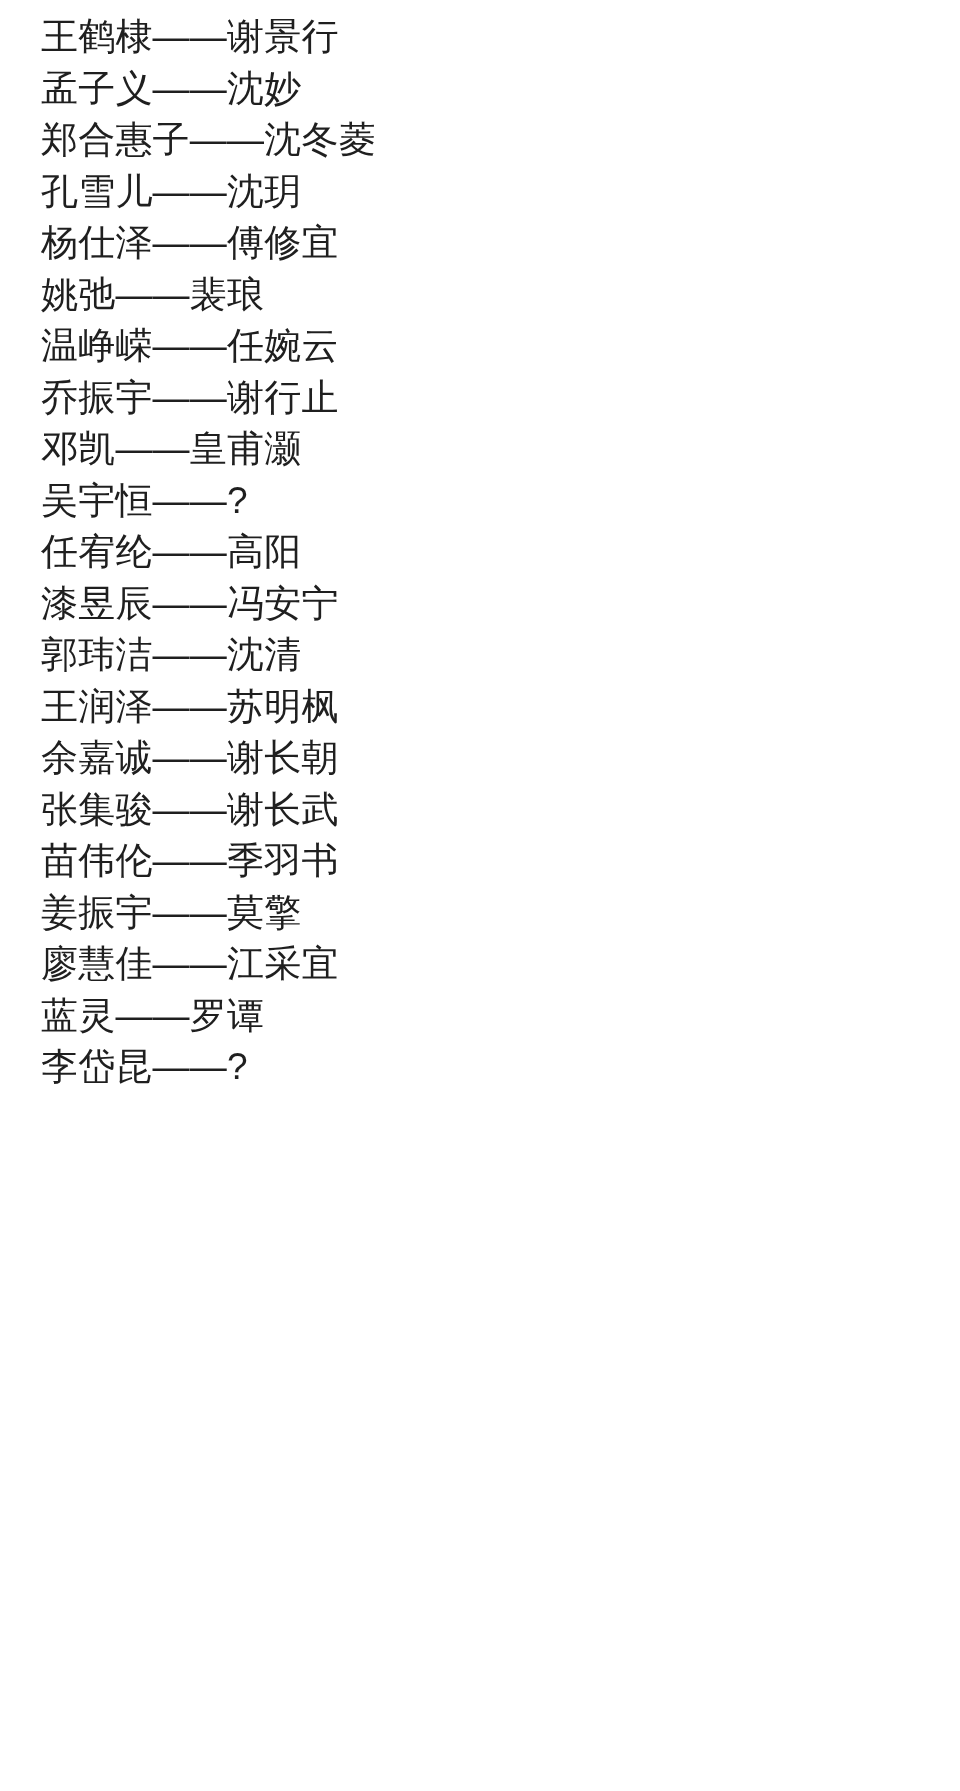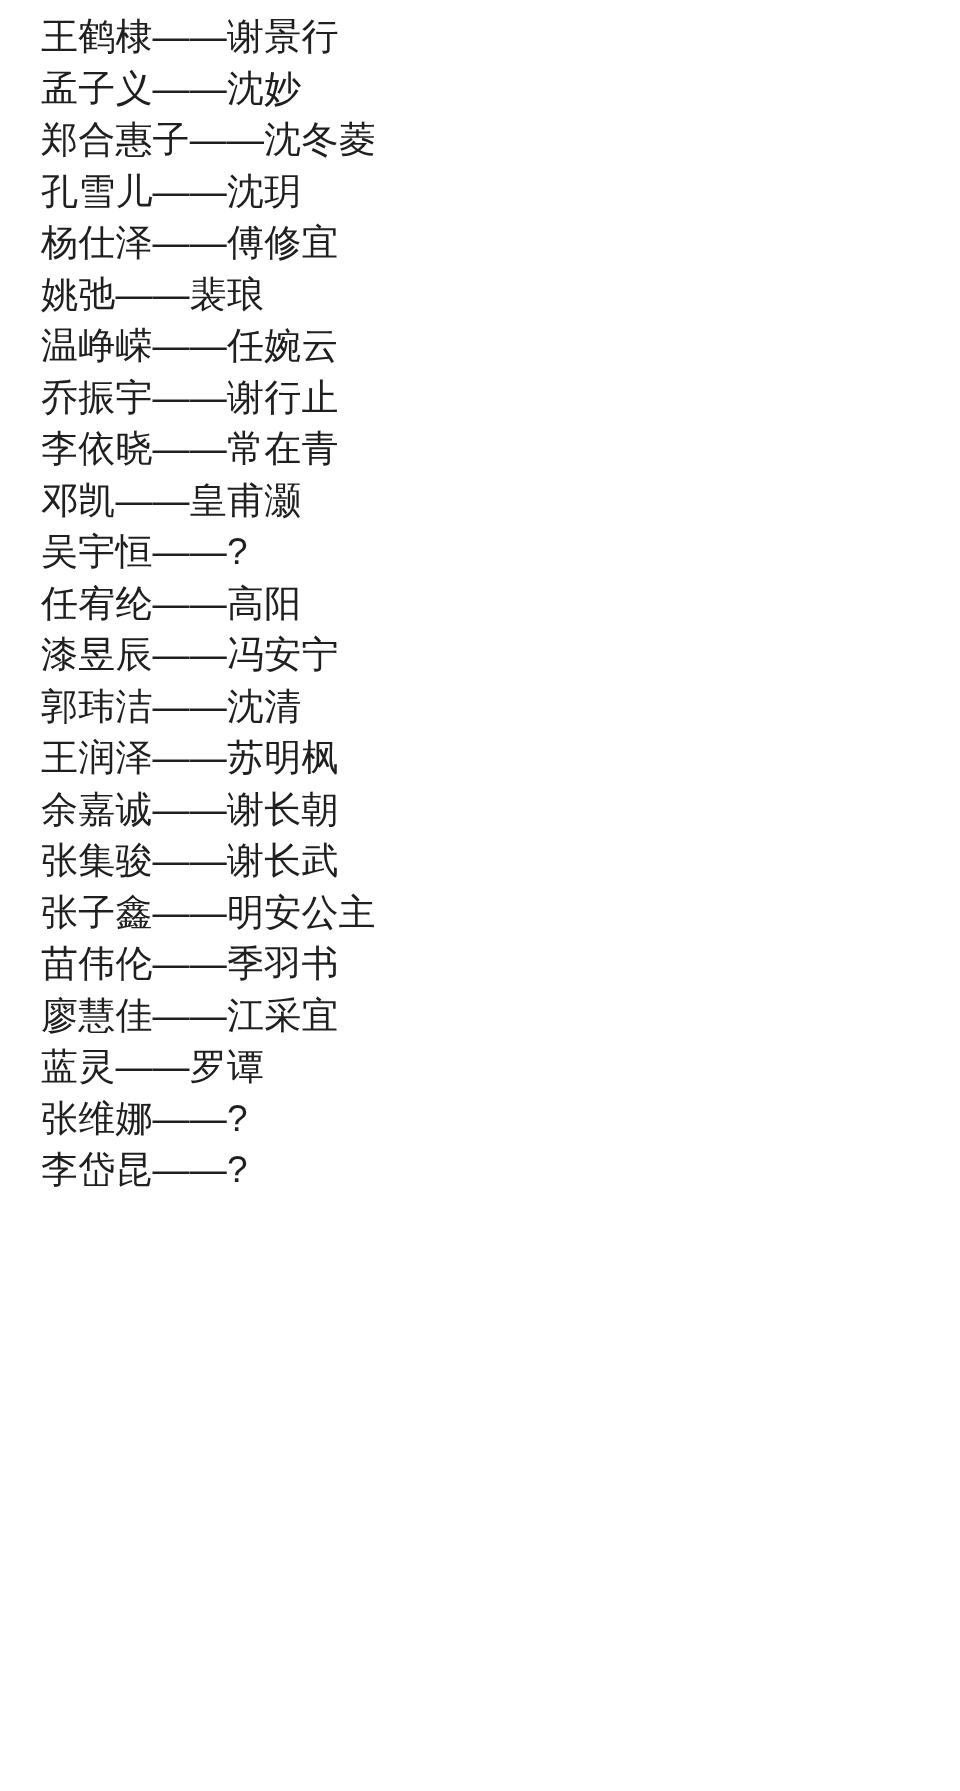--- a/index.html
+++ b/index.html
@@ -48,29 +48,27 @@
   <ul id="cast-list">
 
   <li class="cast-line">王鹤棣——谢景行</li>
       <li class="cast-line">孟子义——沈妙</li>
       <li class="cast-line">郑合惠子——沈冬菱</li>
       <li class="cast-line">孔雪儿——沈玥</li>
       <li class="cast-line">杨仕泽——傅修宜</li>
       <li class="cast-line">姚弛——裴琅</li>
       <li class="cast-line">温峥嵘——任婉云</li>
       <li class="cast-line">乔振宇——谢行止</li>
-      <li class="cast-line">李依晓——常在青</li>
       <li class="cast-line">邓凯——皇甫灏</li>
       <li class="cast-line">吴宇恒——?</li>
       <li class="cast-line">任宥纶——高阳</li>
       <li class="cast-line">漆昱辰——冯安宁</li>
       <li class="cast-line">郭玮洁——沈清</li>
       <li class="cast-line">王润泽——苏明枫</li>
       <li class="cast-line">余嘉诚——谢长朝</li>
       <li class="cast-line">张集骏——谢长武</li>
-      <li class="cast-line">张子鑫——明安公主</li>
       <li class="cast-line">苗伟伦——季羽书</li>
+      <li class="cast-line">姜振宇——莫擎</li>
       <li class="cast-line">廖慧佳——江采宜</li>
       <li class="cast-line">蓝灵——罗谭</li>
-      <li class="cast-line">张维娜——?</li>
       <li class="cast-line">李岱昆——?</li>
     </ul>
 </div>
 
 </body></html>

